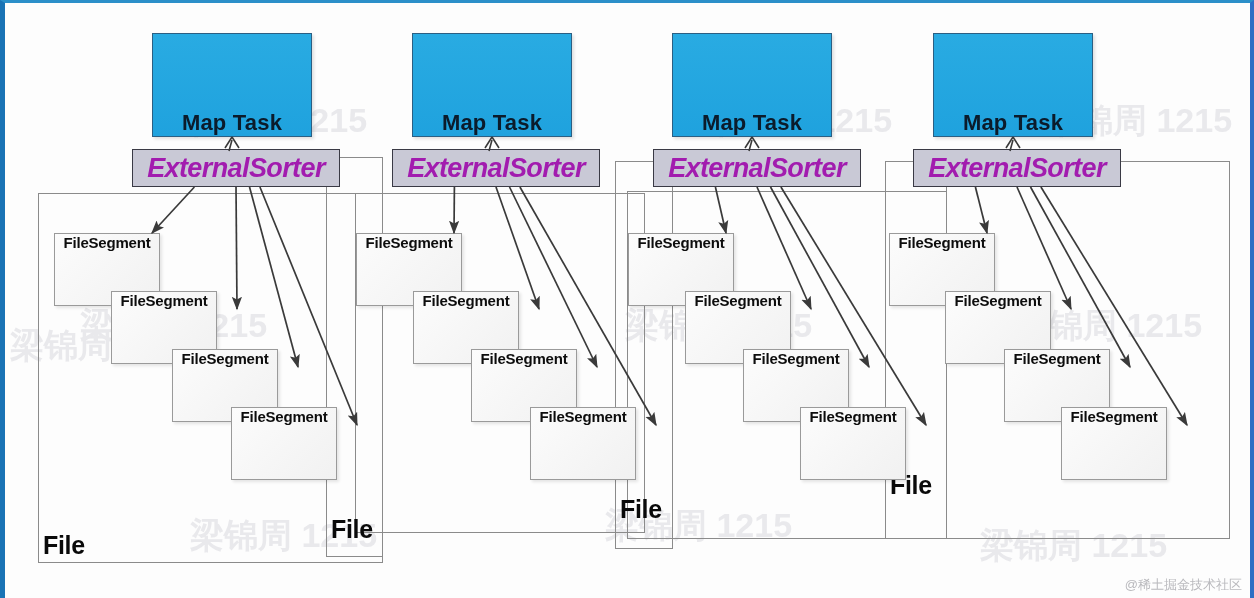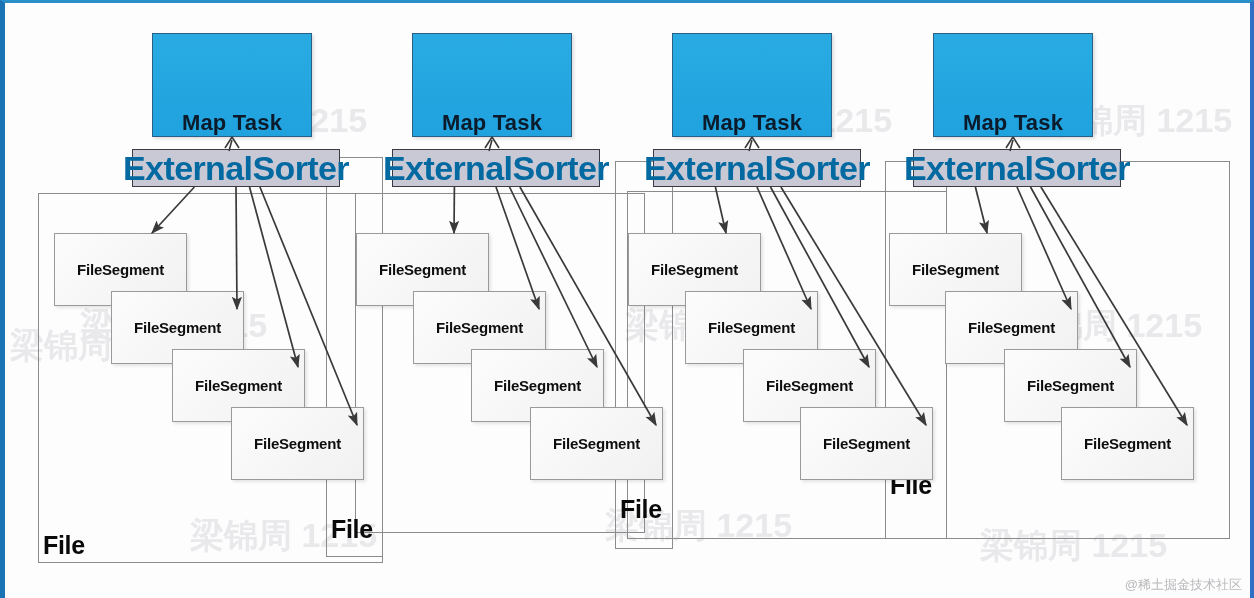--- a/index.html
+++ b/index.html
@@ -76,37 +76,37 @@
     position: absolute;
     background: #c9c9d6;
     border: 1.5px solid #3a3a45;
     box-sizing: border-box;
     display: flex;
     align-items: center;
     justify-content: center;
     z-index: 9;
   }
   .sorter span {
-    font-size: 34px;
-    font-weight: 700;
-    color: #0369a1;
+    font-size: 27px;
+    font-weight: 700;
+    color: #a21caf;
     font-family: "Liberation Sans", sans-serif;
     letter-spacing: -0.6px;
     white-space: nowrap;
+    font-style: italic;
   }
   
   .fseg {
     position: absolute;
-    width: 133px;
+    width: 106px;
     height: 73px;
     background: linear-gradient(135deg,#fcfcfc 0%, #f1f1f1 100%);
     border: 1.2px solid #9a9a9a;
     box-sizing: border-box;
     display: flex;
-    align-items: center;
     justify-content: center;
     z-index: 6;
     box-shadow: 2px 2px 3px rgba(0,0,0,0.10);
   }
   .fseg span {
     font-size: 15px;
     font-weight: 700;
     color: #0d0d0d;
     font-family: "Liberation Sans", sans-serif;
     letter-spacing: -0.2px;

